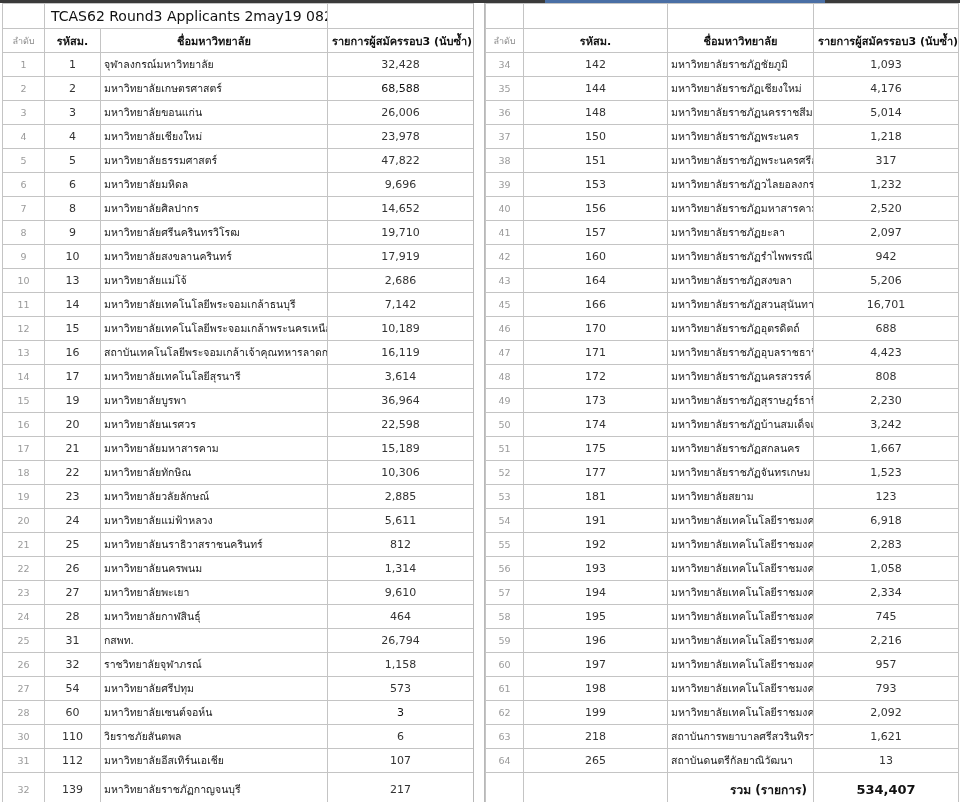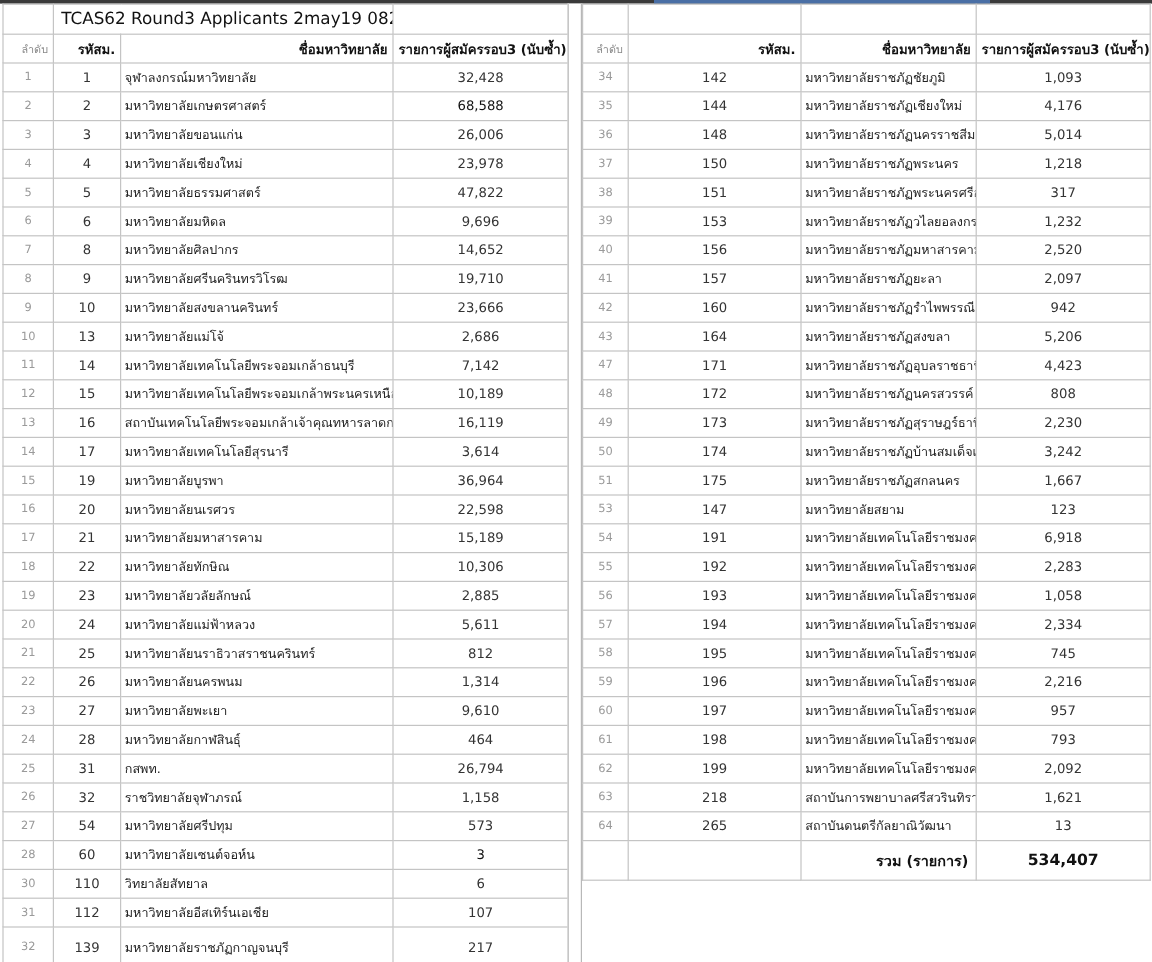--- a/index.html
+++ b/index.html
@@ -28,21 +28,21 @@
   }
   table { border-collapse: collapse; table-layout: fixed; width: 100%; }
   td, th {
     border: 1px solid #c4c4c4;
     height: 23px; padding: 0 4px;
     font-size: 10.5px; white-space: nowrap; overflow: hidden;
     font-weight: normal;
   }
   .title-row td { height: 24px; }
   .title-text { font-size: 14px; color: #111; padding-left: 6px; }
-  .hdr th { height: 23px; font-weight: bold; font-size: 11px; color: #111; text-align: right; }
+  .hdr th { height: 23px; font-weight: bold; font-size: 11px; color: #111; text-align: center; }
   .hdr th.seq-h { font-weight: normal; font-size: 9px; color: #888; }
   td.seq { text-align: center; color: #9a9a9a; font-size: 9.5px; }
   td.code { text-align: center; color: #333; font-size: 11px; }
   td.name { text-align: left; color: #222; font-size: 10.5px; padding-left: 3px; }
   td.cnt { text-align: center; color: #333; font-size: 11px; }
   td.cnt.bold { font-weight: normal; color: #111; }
   tr.tall td { height: 32px; }
   .total-label { text-align: right; font-weight: bold; font-size: 12px; color: #111; padding-right: 6px; }
   .total-value { text-align: center; font-weight: bold; font-size: 13px; color: #111; }
 </style>
@@ -118,21 +118,21 @@
         <tr>
           <td class="seq">8</td>
           <td class="code">9</td>
           <td class="name">มหาวิทยาลัยศรีนครินทรวิโรฒ</td>
           <td class="cnt">19,710</td>
         </tr>
         <tr>
           <td class="seq">9</td>
           <td class="code">10</td>
           <td class="name">มหาวิทยาลัยสงขลานครินทร์</td>
-          <td class="cnt">23,666</td>
+          <td class="cnt">17,919</td>
         </tr>
         <tr>
           <td class="seq">10</td>
           <td class="code">13</td>
           <td class="name">มหาวิทยาลัยแม่โจ้</td>
           <td class="cnt">2,686</td>
         </tr>
         <tr>
           <td class="seq">11</td>
           <td class="code">14</td>
@@ -237,21 +237,21 @@
         </tr>
         <tr>
           <td class="seq">28</td>
           <td class="code">60</td>
           <td class="name">มหาวิทยาลัยเซนต์จอห์น</td>
           <td class="cnt bold">3</td>
         </tr>
         <tr>
           <td class="seq">30</td>
           <td class="code">110</td>
-          <td class="name">วิทยาลัยสัทยาล</td>
+          <td class="name">วิยราชภัยสันตพล</td>
           <td class="cnt">6</td>
         </tr>
         <tr>
           <td class="seq">31</td>
           <td class="code">112</td>
           <td class="name">มหาวิทยาลัยอีสเทิร์นเอเชีย</td>
           <td class="cnt">107</td>
         </tr>
         <tr class="tall">
           <td class="seq">32</td>
@@ -340,20 +340,32 @@
           <td class="name">มหาวิทยาลัยราชภัฏรำไพพรรณี</td>
           <td class="cnt">942</td>
         </tr>
         <tr>
           <td class="seq">43</td>
           <td class="code">164</td>
           <td class="name">มหาวิทยาลัยราชภัฏสงขลา</td>
           <td class="cnt">5,206</td>
         </tr>
         <tr>
+          <td class="seq">45</td>
+          <td class="code">166</td>
+          <td class="name">มหาวิทยาลัยราชภัฏสวนสุนันทา</td>
+          <td class="cnt">16,701</td>
+        </tr>
+        <tr>
+          <td class="seq">46</td>
+          <td class="code">170</td>
+          <td class="name">มหาวิทยาลัยราชภัฏอุตรดิตถ์</td>
+          <td class="cnt">688</td>
+        </tr>
+        <tr>
           <td class="seq">47</td>
           <td class="code">171</td>
           <td class="name">มหาวิทยาลัยราชภัฏอุบลราชธานี</td>
           <td class="cnt">4,423</td>
         </tr>
         <tr>
           <td class="seq">48</td>
           <td class="code">172</td>
           <td class="name">มหาวิทยาลัยราชภัฏนครสวรรค์</td>
           <td class="cnt">808</td>
@@ -370,22 +382,28 @@
           <td class="name">มหาวิทยาลัยราชภัฏบ้านสมเด็จเจ้าพ</td>
           <td class="cnt">3,242</td>
         </tr>
         <tr>
           <td class="seq">51</td>
           <td class="code">175</td>
           <td class="name">มหาวิทยาลัยราชภัฏสกลนคร</td>
           <td class="cnt">1,667</td>
         </tr>
         <tr>
+          <td class="seq">52</td>
+          <td class="code">177</td>
+          <td class="name">มหาวิทยาลัยราชภัฏจันทรเกษม</td>
+          <td class="cnt">1,523</td>
+        </tr>
+        <tr>
           <td class="seq">53</td>
-          <td class="code">147</td>
+          <td class="code">181</td>
           <td class="name">มหาวิทยาลัยสยาม</td>
           <td class="cnt">123</td>
         </tr>
         <tr>
           <td class="seq">54</td>
           <td class="code">191</td>
           <td class="name">มหาวิทยาลัยเทคโนโลยีราชมงคลธัญ</td>
           <td class="cnt">6,918</td>
         </tr>
         <tr>

